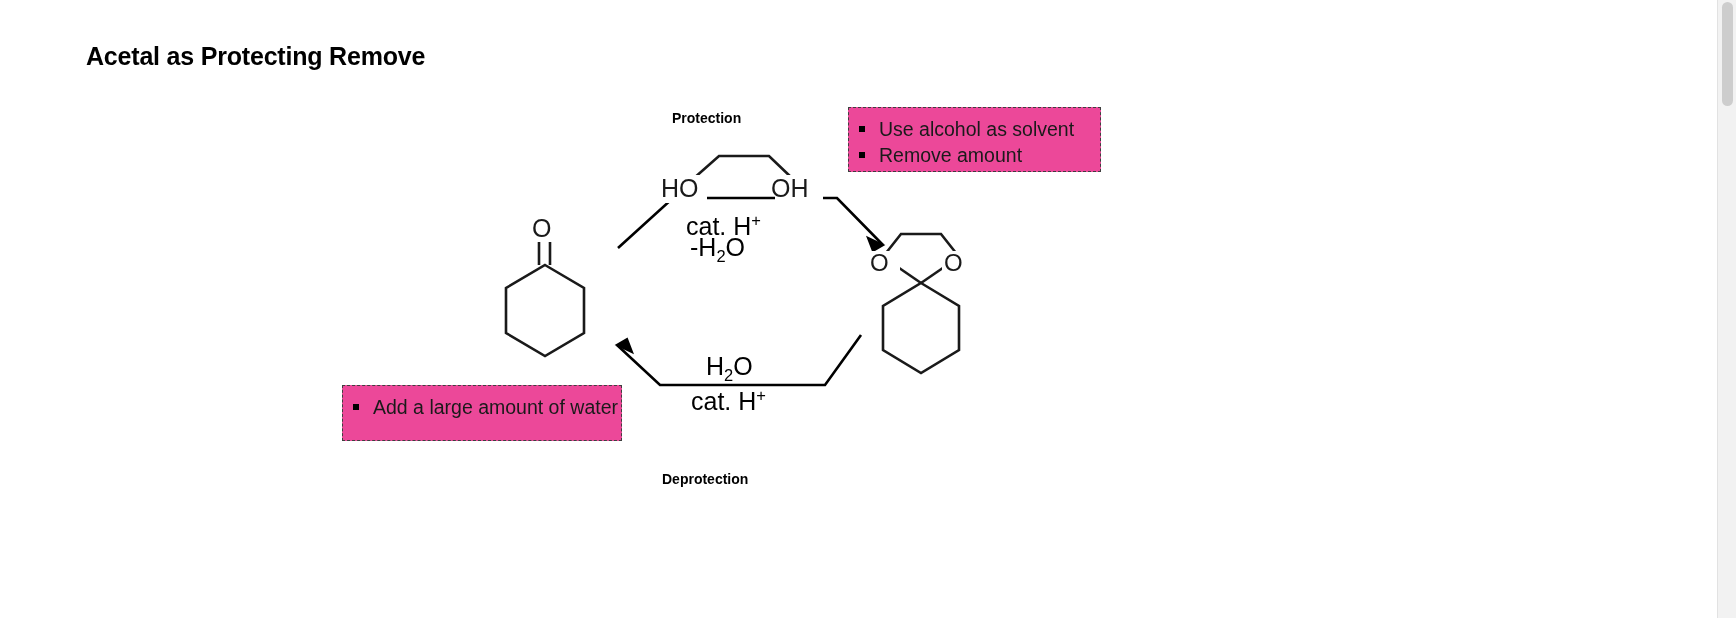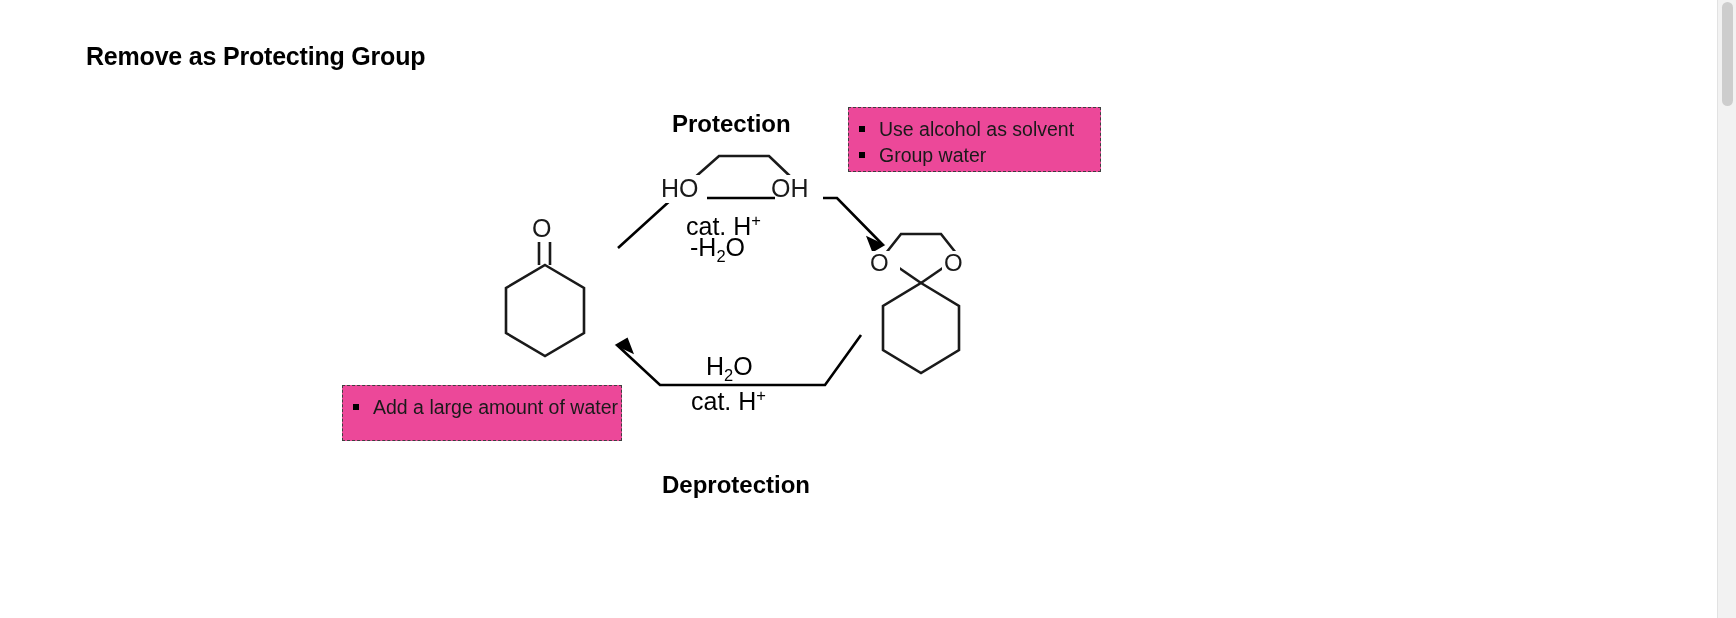--- a/index.html
+++ b/index.html
@@ -56,21 +56,21 @@
     font-size: 25px;
     font-weight: bold;
     color: #000000;
     letter-spacing: -0.2px;
     white-space: nowrap;
   }
 
   .cycle-label {
     position: absolute;
     font-weight: bold;
-    font-size: 24px;
+    font-size: 14px;
     color: #000000;
     white-space: nowrap;
     text-align: center;
   }
   #label-protection { left: 672px; top: 110px; }
   #label-deprotection { left: 662px; top: 427px; margin-top: 44px; }
 
   .cond {
     position: absolute;
     font-size: 25px;
@@ -146,21 +146,21 @@
     font-size: 24px;
     fill: #1a1a1a;
   }
   .arrowline { stroke: #000000; stroke-width: 2.6; fill: none; stroke-linejoin: miter; }
 </style>
 </head>
 <body>
 
 <div id="canvas">
 
-  <div class="title">Remove as Protecting Group</div>
+  <div class="title">Acetal as Protecting Remove</div>
 
   <div id="arrows" class="struct">
     <svg width="300" height="230" viewBox="0 0 300 230">
 
       <g>
         <path class="arrowline" d="M 18 53 L 73 3 L 237 3 L 283 50"></path>
         <path d="M 283 50 L 268 43 L 273 56 Z" fill="#000000" stroke="#000000" stroke-width="2.2" stroke-linejoin="miter"></path>
       </g>
 
       <g>
@@ -230,21 +230,21 @@
   </div>
 
   <div class="callout" id="callout-protection">
     <ul>
       <li>
         <span class="bullet-sq"></span>
         <span>Use alcohol as solvent</span>
       </li>
       <li>
         <span class="bullet-sq"></span>
-        <span>Group water</span>
+        <span>Remove amount</span>
       </li>
     </ul>
   </div>
 
   <div class="callout" id="callout-deprotection">
     <ul>
       <li>
         <span class="bullet-sq"></span>
         <span>Add a large amount of water</span>
       </li>

